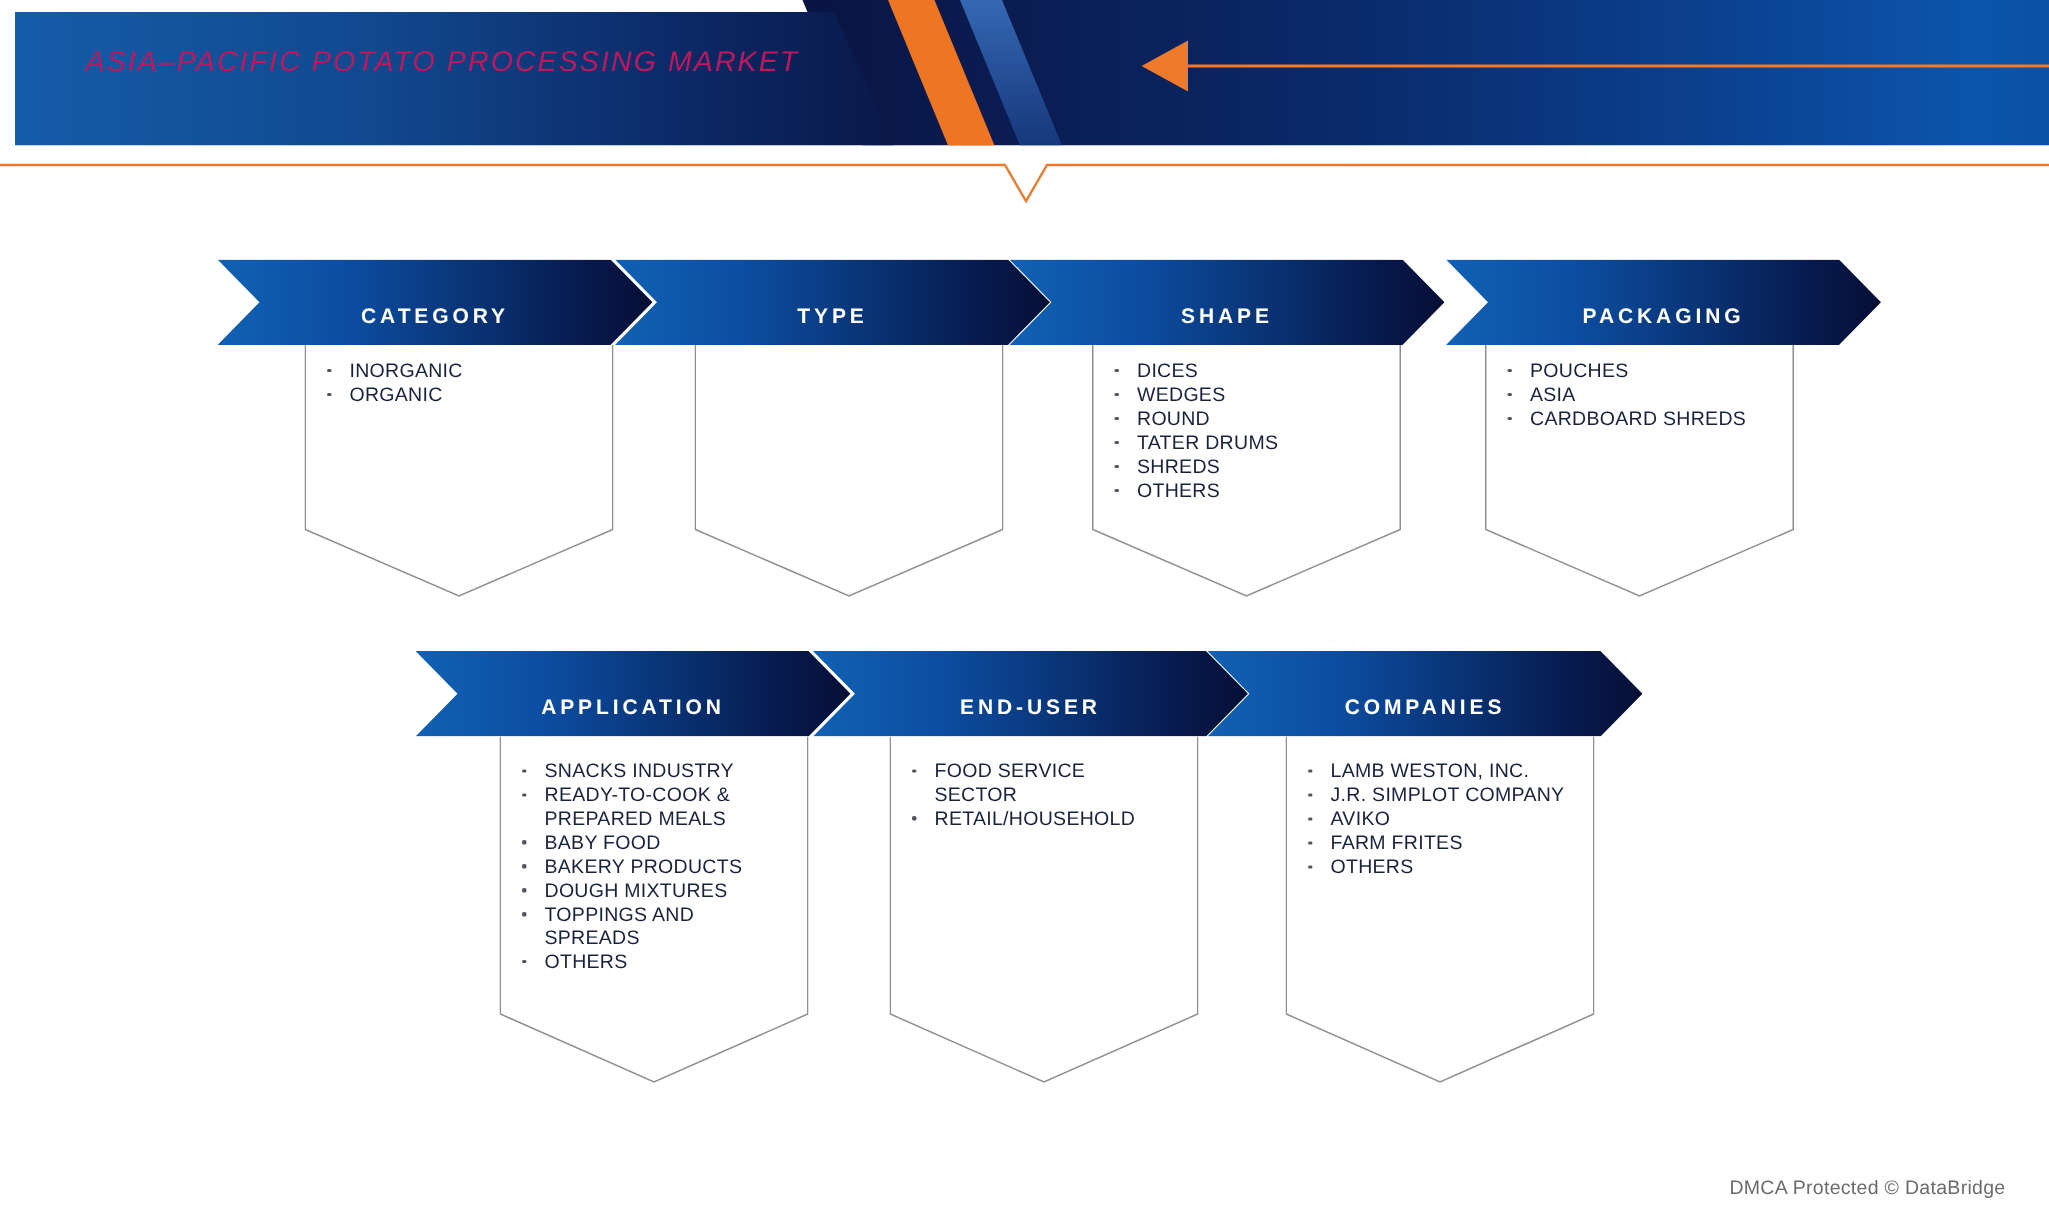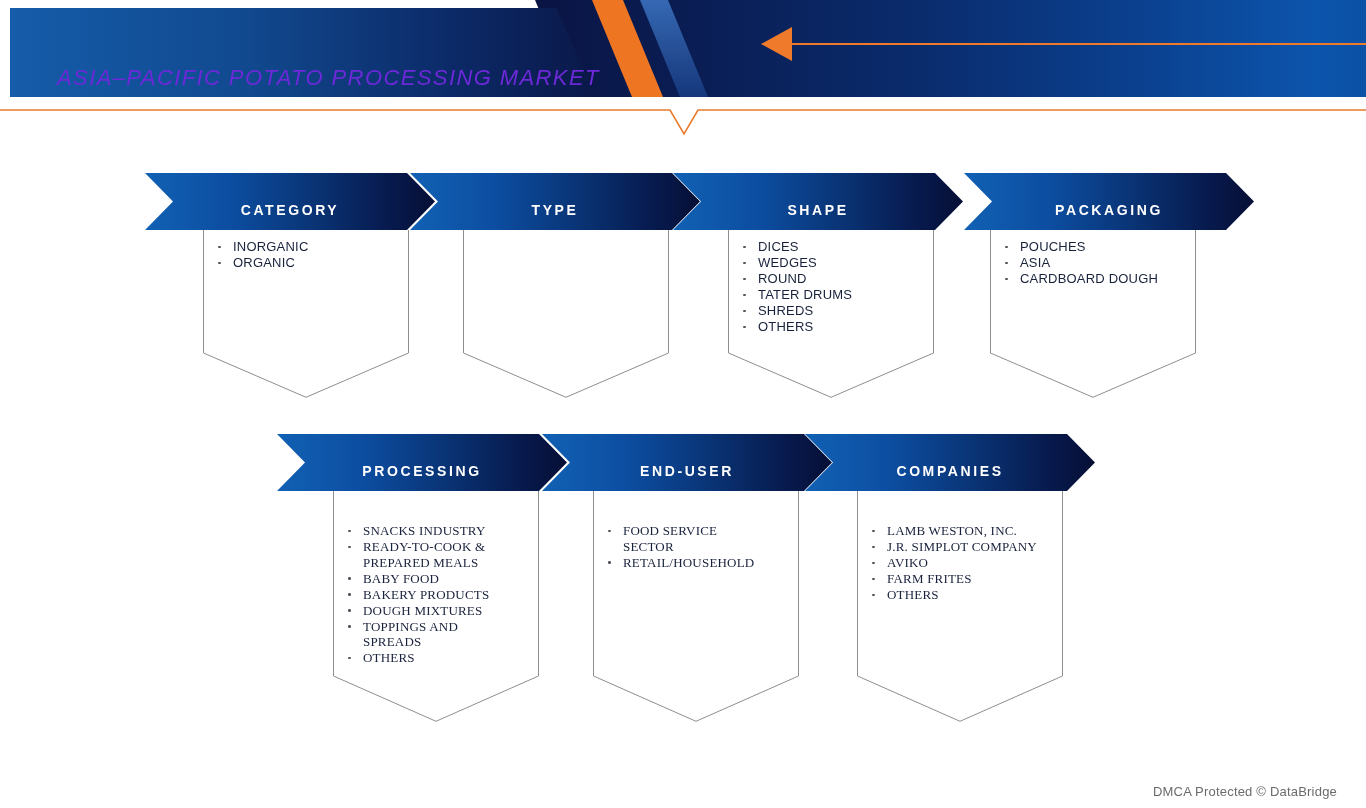--- a/index.html
+++ b/index.html
@@ -5,22 +5,22 @@
   html,body{margin:0;padding:0;}
   body{
     width:1366px;height:808px;position:relative;overflow:hidden;
     background:#ffffff;
     font-family:"Liberation Sans","DejaVu Sans",sans-serif;
   }
   
   .banner{position:absolute;left:0;top:0;width:1366px;height:97px;}
   .banner-title{
     position:absolute;left:57px;top:31px;
-    font-size:22px;font-style:italic;font-weight:300;
-    color:#6d28d9;letter-spacing:1.4px;white-space:nowrap;margin-top:34px;
+    font-size:19px;font-style:italic;font-weight:300;
+    color:#be185d;letter-spacing:1.4px;white-space:nowrap;
   }
   
   .separator{position:absolute;left:0;top:104px;width:1366px;height:34px;}
   
   .arrow{
     position:absolute;width:290px;height:57px;
     background:linear-gradient(to right,#1161b4 0%,#0c4da0 30%,#09306f 62%,#071a4e 84%,#060f35 100%);
     clip-path:polygon(0 0,calc(100% - 28px) 0,100% 50%,calc(100% - 28px) 100%,0 100%,28px 50%);
     display:flex;align-items:center;justify-content:center;
     z-index:3;
@@ -28,21 +28,21 @@
   .arrow-label{
     color:#ffffff;font-size:14px;font-weight:700;letter-spacing:2.6px;white-space:nowrap;margin-top:16px;
   }
   
   .panel{position:absolute;z-index:1;}
   .panel svg{position:absolute;left:0;top:0;}
   .items{
     position:relative;margin:0;list-style:none;
     padding:9px 6px 0 14px;
   }
-  .panel.r2 .items{padding-top:32px;font-family:Liberation Serif, serif;}
+  .panel.r2 .items{padding-top:15px;}
   .item{
     position:relative;padding-left:16px;margin:0 0 0.5px 0;
     font-size:13px;line-height:15.5px;letter-spacing:0.2px;
     color:#19223c;white-space:pre-line;
   }
   .dot{
     position:absolute;left:1px;top:6.5px;width:2.5px;height:2.5px;
     border-radius:50%;background:#53535e;
   }
   
@@ -135,26 +135,26 @@
     </ul>
 </div>
 <div class="panel r1" style="left:990px;top:230px;width:206px;height:168px;">
   <svg width="206" height="168" viewBox="0 0 206 168">
       <path d="M0.5,0 L0.5,123 L103,167.3 L205.5,123 L205.5,0" fill="#ffffff" stroke="#8e8e8e" stroke-width="1"></path>
     </svg>
   <ul class="items">
 
   <li class="item"><span class="dot"></span><span class="item-text">POUCHES</span></li>
       <li class="item"><span class="dot"></span><span class="item-text">ASIA</span></li>
-      <li class="item"><span class="dot"></span><span class="item-text">CARDBOARD DOUGH</span></li>
+      <li class="item"><span class="dot"></span><span class="item-text">CARDBOARD SHREDS</span></li>
     </ul>
 </div>
 
 <div class="arrow" style="left:277px;top:434px;">
-  <span class="arrow-label">PROCESSING</span>
+  <span class="arrow-label">APPLICATION</span>
 </div>
 <div class="arrow" style="left:542px;top:434px;">
   <span class="arrow-label">END-USER</span>
 </div>
 <div class="arrow" style="left:805px;top:434px;">
   <span class="arrow-label">COMPANIES</span>
 </div>
 
 <div class="panel r2" style="left:333px;top:491px;width:206px;height:231px;">
   <svg width="206" height="231" viewBox="0 0 206 231">

